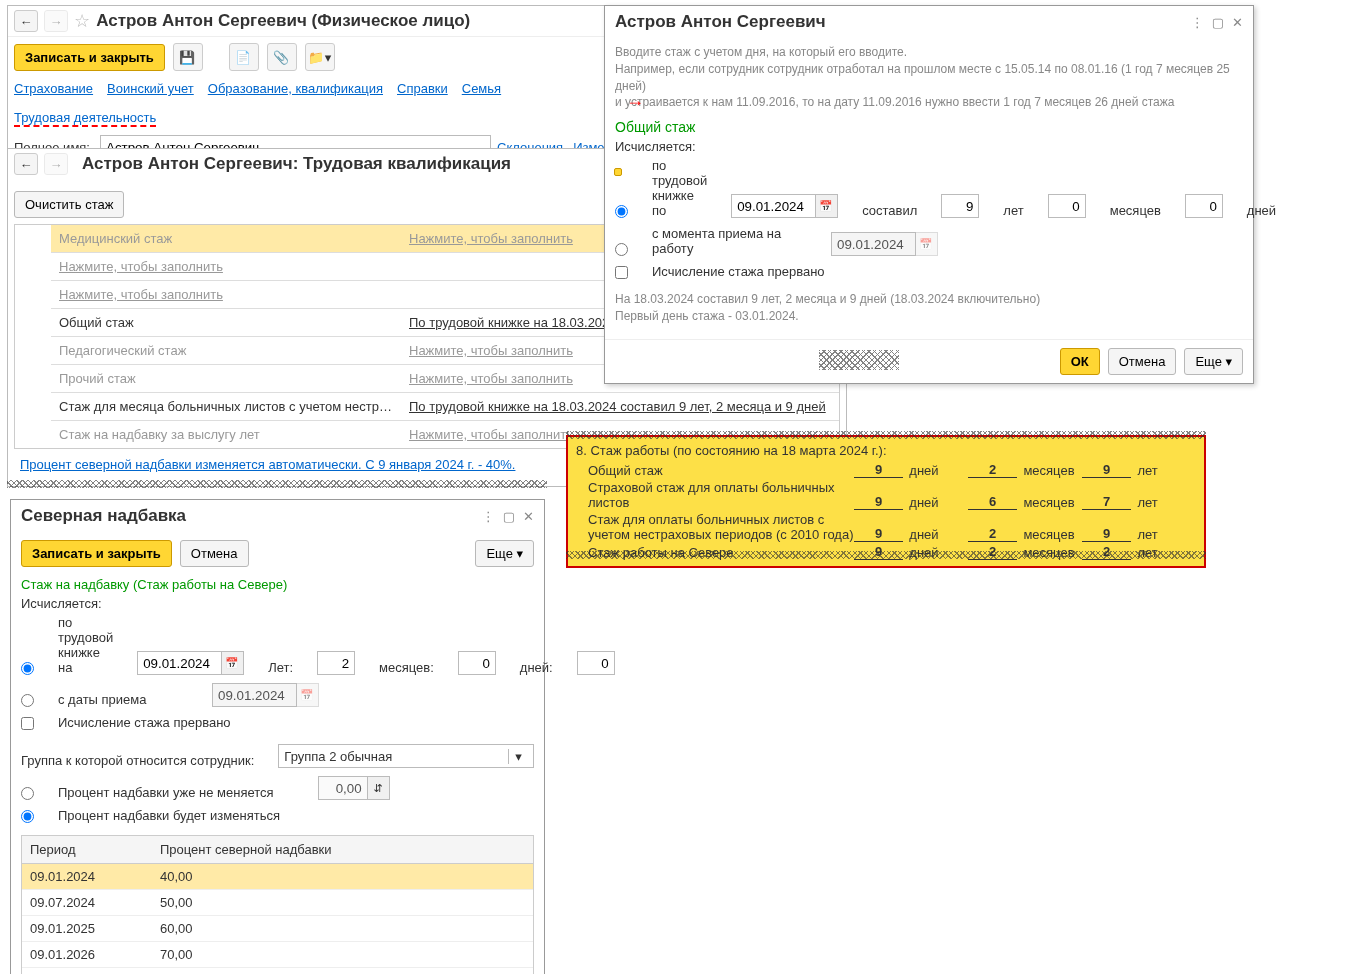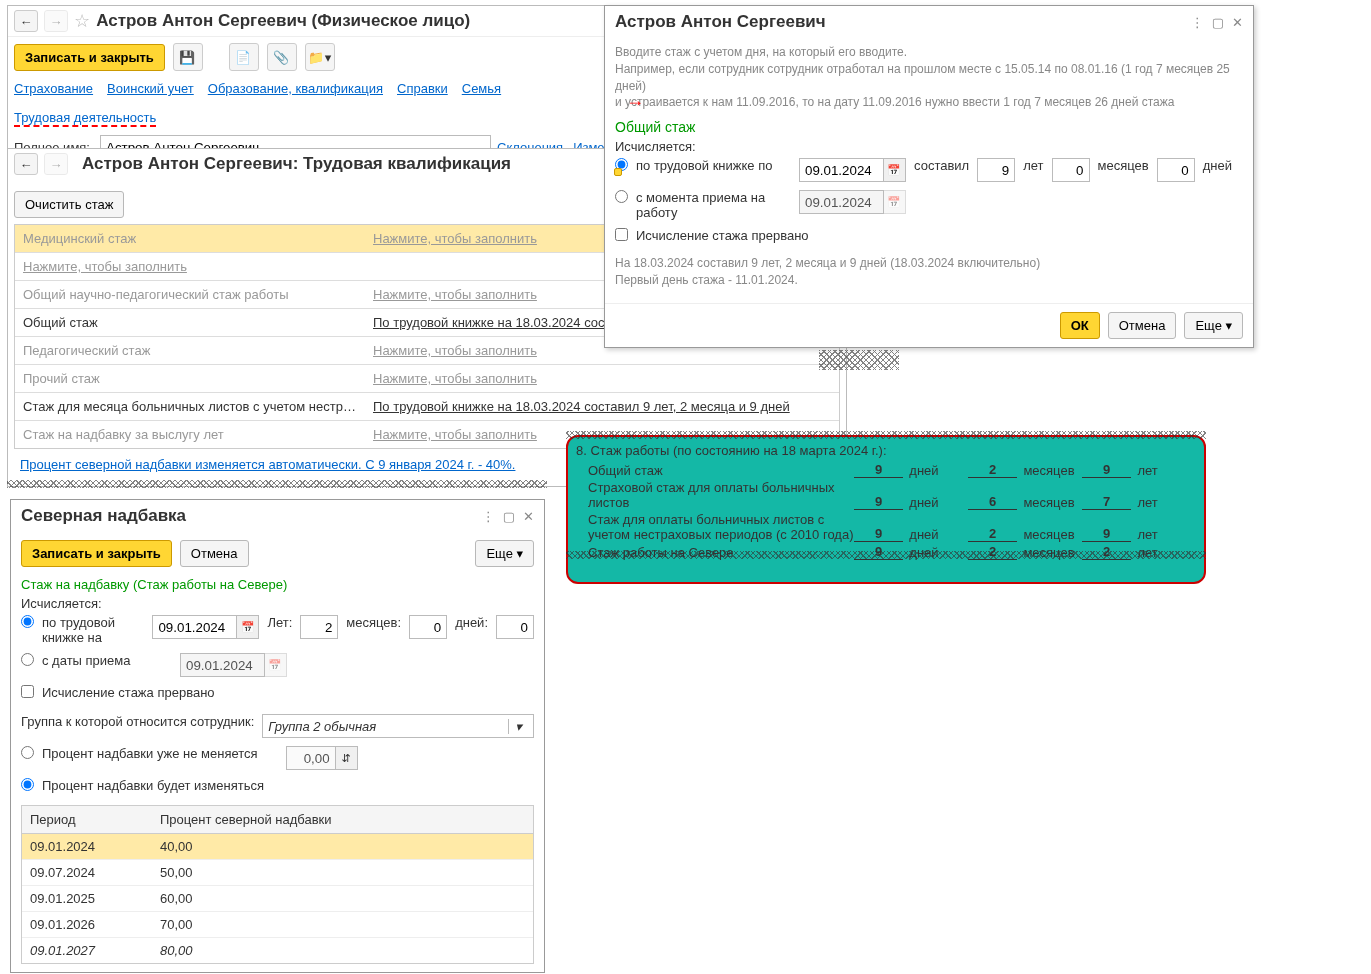--- a/index.html
+++ b/index.html
@@ -26,59 +26,59 @@
   .form-row .right-links { margin-left: auto; display: flex; gap: 10px; }
   .name-row { display: flex; padding: 4px 6px; gap: 10px; }
   .name-row > div { flex: 1; }
   .name-row span { font-weight: bold; }
   
   .activity-panel { position: absolute; left: 7px; top: 148px; width: 840px; border: 1px solid #bbb; background: #fff; }
   .nav-hdr { display: flex; align-items: center; padding: 4px 6px; gap: 6px; }
   .act-body { padding: 6px; }
   .act-title { font-size: 17px; font-weight: bold; margin-left: 8px; }
   .stazh-table { border: 1px solid #ccc; margin-top: 6px; }
-  .stazh-row { display: flex; border-bottom: 1px solid #ddd; }
+  .stazh-row { display: flex; border-bottom: 1px solid #ddd; margin-left: 36px; }
   .stazh-row:last-child { border-bottom: none; }
   .stazh-row.sel { background: #ffeaa7; }
   .stazh-cell-l { width: 350px; padding: 6px 8px; }
   .stazh-cell-r { flex: 1; padding: 6px 8px; }
   .stazh-cell-r a { color: #666; }
   .grey-txt { color: #999; }
   .auto-link { padding: 8px 6px; }
   
   .right-dialog { position: absolute; left: 604px; top: 5px; width: 650px; border: 1px solid #999; background: #fff; box-shadow: 2px 2px 5px rgba(0,0,0,0.2); }
   .dlg-title { display: flex; align-items: center; padding: 6px 10px; }
   .dlg-title h2 { font-size: 17px; font-weight: bold; }
   .dlg-title .tb-right { margin-left: auto; display: flex; gap: 8px; align-items: center; }
   .dlg-body { padding: 6px 10px; }
   .hint-text { color: #888; font-size: 12px; line-height: 1.4; margin-bottom: 8px; }
   .sect-title { color: #009900; font-size: 14px; margin: 6px 0 4px; }
-  .radio-row { display: flex; align-items: flex-start; gap: 8px; padding: 4px 0; }
+  .radio-row { display: flex; align-items: flex-end; gap: 24px; padding: 4px 0; }
   input[type=radio], input[type=checkbox] { cursor: pointer; }
   .date-input { border: 1px solid #bbb; padding: 3px 5px; height: 24px; width: 85px; }
   .date-wrap { display: inline-flex; align-items: center; }
   .cal-btn { width: 22px; height: 24px; border: 1px solid #bbb; border-left: none; background: #f0f0f0; display: inline-flex; align-items: center; justify-content: center; cursor: pointer; font-size: 11px; }
   .num-input { border: 1px solid #bbb; padding: 3px 5px; height: 24px; width: 38px; text-align: right; }
   .dlg-footer { display: flex; justify-content: flex-end; gap: 8px; padding: 8px 10px; border-top: 1px solid #eee; }
   
   .north-dlg { position: absolute; left: 10px; top: 499px; width: 535px; border: 1px solid #999; background: #fff; }
   .north-body { padding: 8px 10px; }
   .nb-table { border: 1px solid #ccc; margin-top: 8px; }
   .nb-hdr { display: flex; background: #f5f5f5; border-bottom: 1px solid #ccc; justify-content: center; }
   .nb-hdr > div { padding: 6px 8px; }
   .nb-row { display: flex; border-bottom: 1px solid #eee; }
   .nb-row:last-child { border-bottom: none; font-style: italic; }
   .nb-row.sel { background: #ffeaa7; }
   .nb-row > div { padding: 5px 8px; }
   .nb-col1 { width: 130px; }
   .nb-col2 { flex: 1; }
-  .select-box { border: 1px solid #bbb; padding: 11px 5px; height: 24px; display: inline-flex; align-items: center; background: #fff; font-style: italic; }
+  .select-box { border: 1px solid #bbb; padding: 11px 5px; height: 24px; display: inline-flex; align-items: center; background: #fff; }
   .select-drop { width: 20px; text-align: center; border-left: 1px solid #bbb; margin-left: 8px; cursor: pointer; }
   
-  .summary-box { position: absolute; left: 566px; top: 435px; width: 640px; border: 2px solid #c00; border-radius: 12px; background: #14b8a6; padding: 6px 8px 20px; font-size: 13px; }
+  .summary-box { position: absolute; left: 566px; top: 435px; width: 640px; border: 2px solid #c00; border-radius: 0; background: #fde047; padding: 6px 8px 4px; font-size: 13px; }
   .summary-box .heading { margin-bottom: 4px; }
   .sum-row { display: flex; align-items: flex-end; margin-bottom: 2px; }
   .sum-label { width: 280px; padding-left: 12px; }
   .sum-val { width: 50px; border-bottom: 1px solid #333; text-align: center; font-weight: bold; }
   .sum-unit { width: 65px; padding-left: 6px; }
   
   .squiggle-h { position: absolute; height: 8px; background: repeating-linear-gradient(45deg, #333 0 1px, transparent 1px 4px), repeating-linear-gradient(-45deg, #333 0 1px, transparent 1px 4px); opacity: 0.6; }
   .yellow-dot { position:absolute; left:614px; top:168px; width:8px; height:8px; background:#ffd633; border:1px solid #cc9900; border-radius:2px; }
 </style>
 </head>
@@ -141,21 +141,20 @@
     </div>
     <div class="stazh-table" id="stazh-table">
         <div class="stazh-row sel">
           <div class="stazh-cell-l grey-txt">Медицинский стаж</div>
           <div class="stazh-cell-r"><a style="text-decoration: underline; cursor: pointer; color: rgb(153, 153, 153);">Нажмите, чтобы заполнить</a></div>
         </div>
         <div class="stazh-row">
           <div class="stazh-cell-r"><a style="text-decoration: underline; cursor: pointer; color: rgb(153, 153, 153);">Нажмите, чтобы заполнить</a></div>
         </div>
         <div class="stazh-row">
-          <div class="stazh-cell-l grey-txt">Общий научно-педагогический стаж работы</div>
           <div class="stazh-cell-r"><a style="text-decoration: underline; cursor: pointer; color: rgb(153, 153, 153);">Нажмите, чтобы заполнить</a></div>
         </div>
         <div class="stazh-row">
           <div class="stazh-cell-l">Общий стаж</div>
           <div class="stazh-cell-r"><a style="text-decoration: underline; cursor: pointer; color: rgb(51, 51, 51);">По трудовой книжке на 18.03.2024 составил 9 лет, 2 месяца и 9 дней</a></div>
         </div>
         <div class="stazh-row">
           <div class="stazh-cell-l grey-txt">Педагогический стаж</div>
           <div class="stazh-cell-r"><a style="text-decoration: underline; cursor: pointer; color: rgb(153, 153, 153);">Нажмите, чтобы заполнить</a></div>
         </div>
@@ -217,21 +216,21 @@
         <input class="date-input" disabled="" style="background: rgb(245, 245, 245);" value="09.01.2024">
         <span class="cal-btn" style="opacity:0.5">📅</span>
       </span>
     </div>
     <div class="radio-row">
       <input type="checkbox" style="">
       <span>Исчисление стажа прервано</span>
     </div>
     <div class="hint-text" style="margin-top:8px">
       <div>На 18.03.2024 составил 9 лет, 2 месяца и 9 дней (18.03.2024 включительно)</div>
-      <div>Первый день стажа - 11.01.2024.</div>
+      <div>Первый день стажа - 03.01.2024.</div>
     </div>
   </div>
   <div class="dlg-footer">
     <button class="btn btn-yellow">ОК</button>
     <button class="btn">Отмена</button>
     <button class="btn"><span>Еще</span> ▾</button>
   </div>
 </div>
 
 <span class="yellow-dot"></span>

